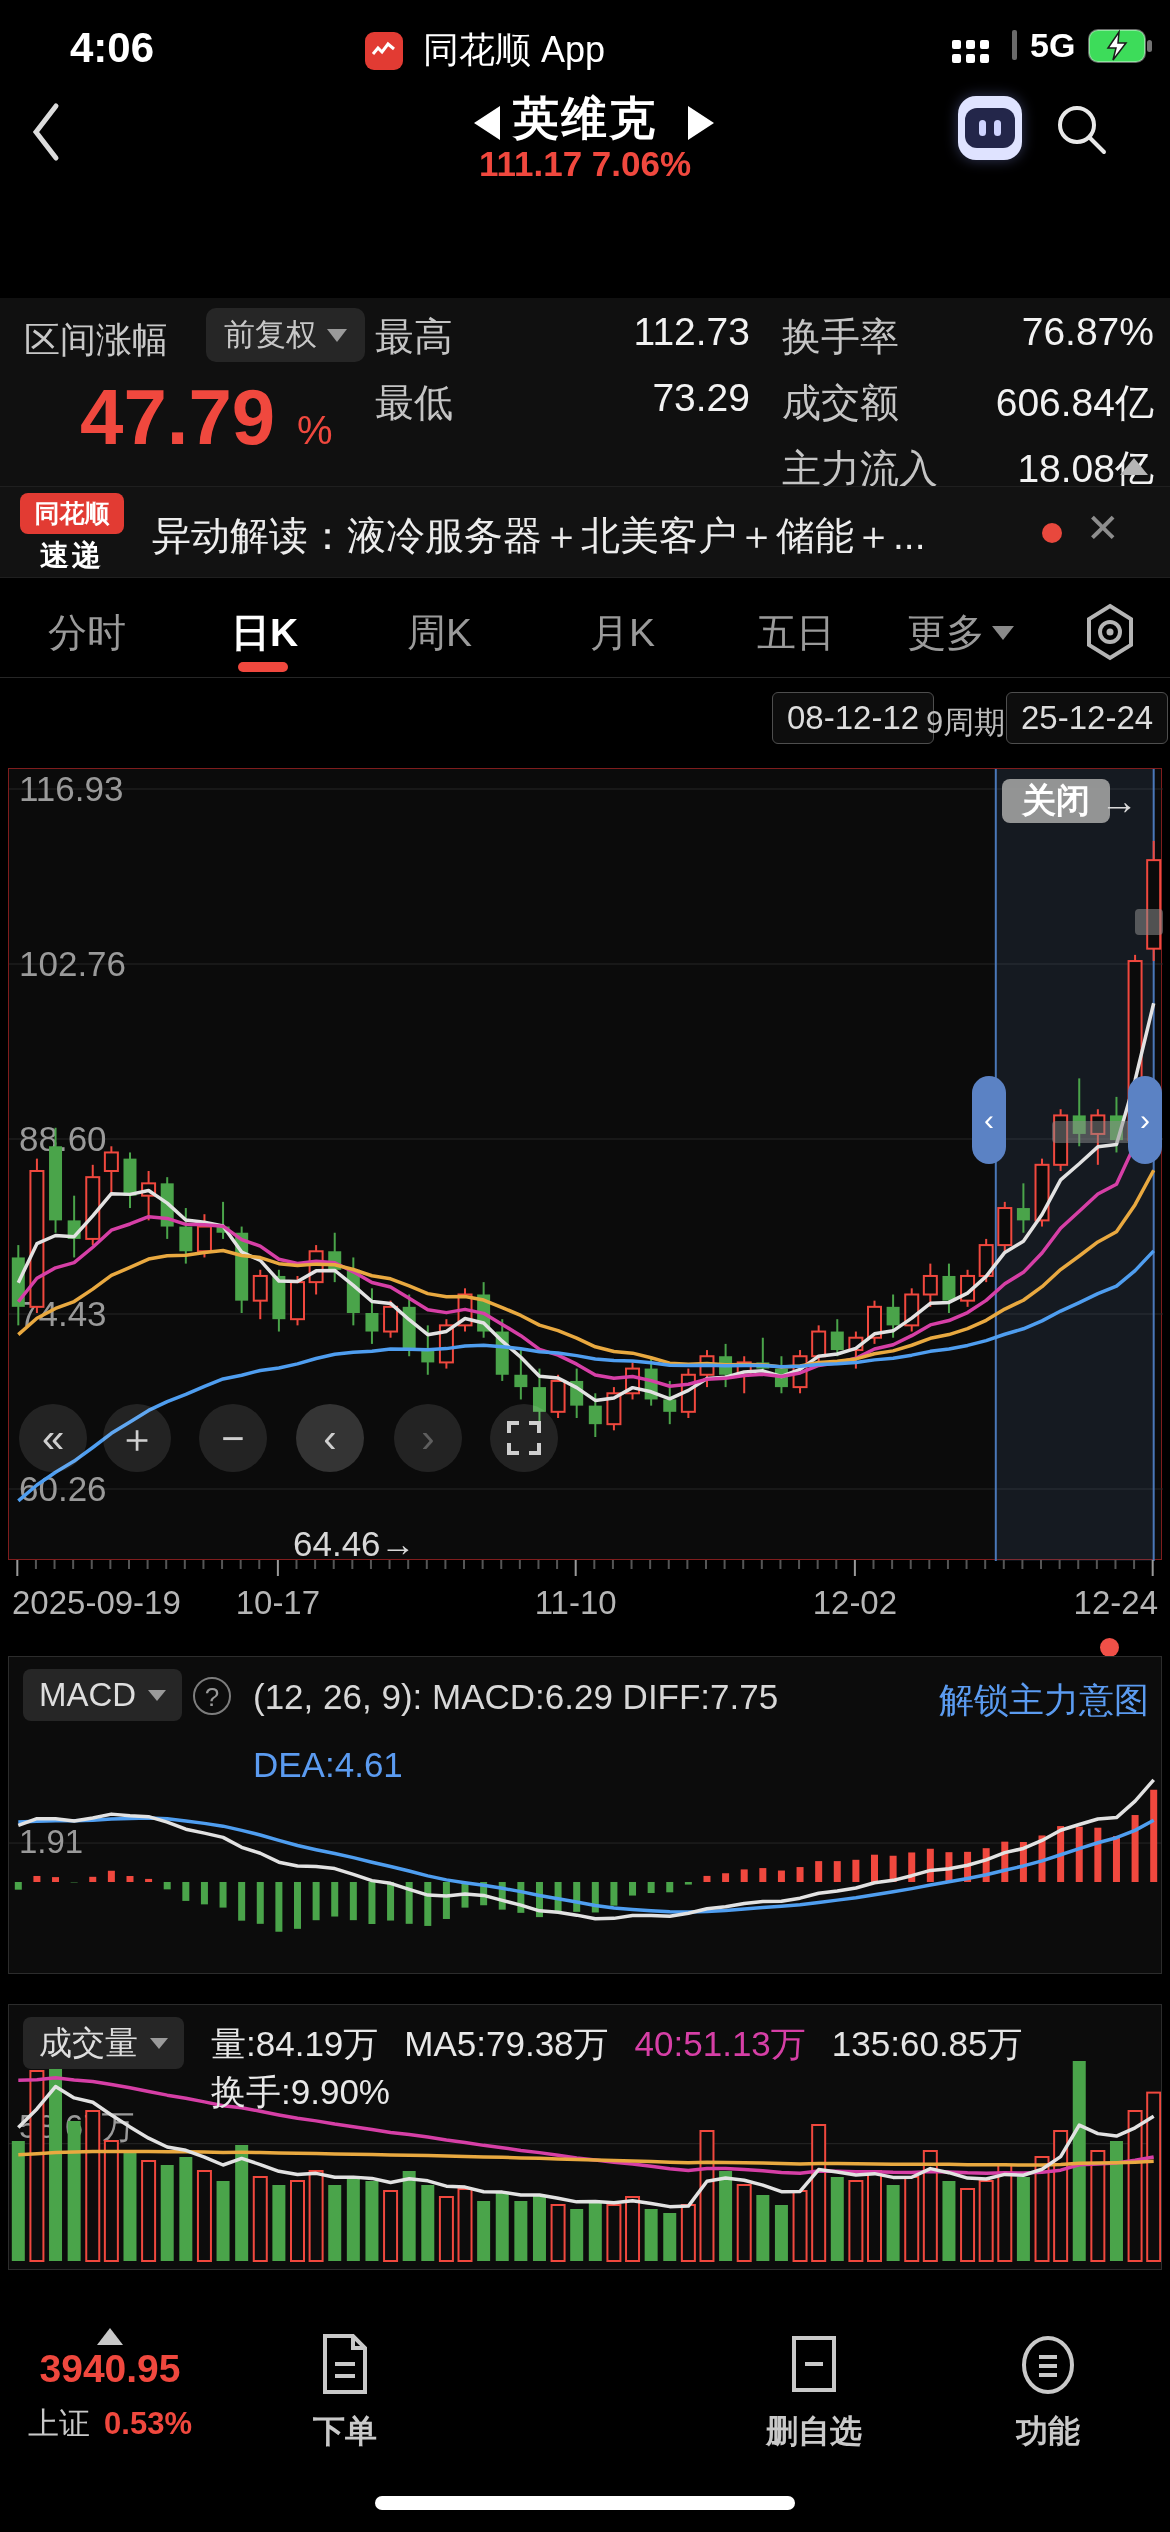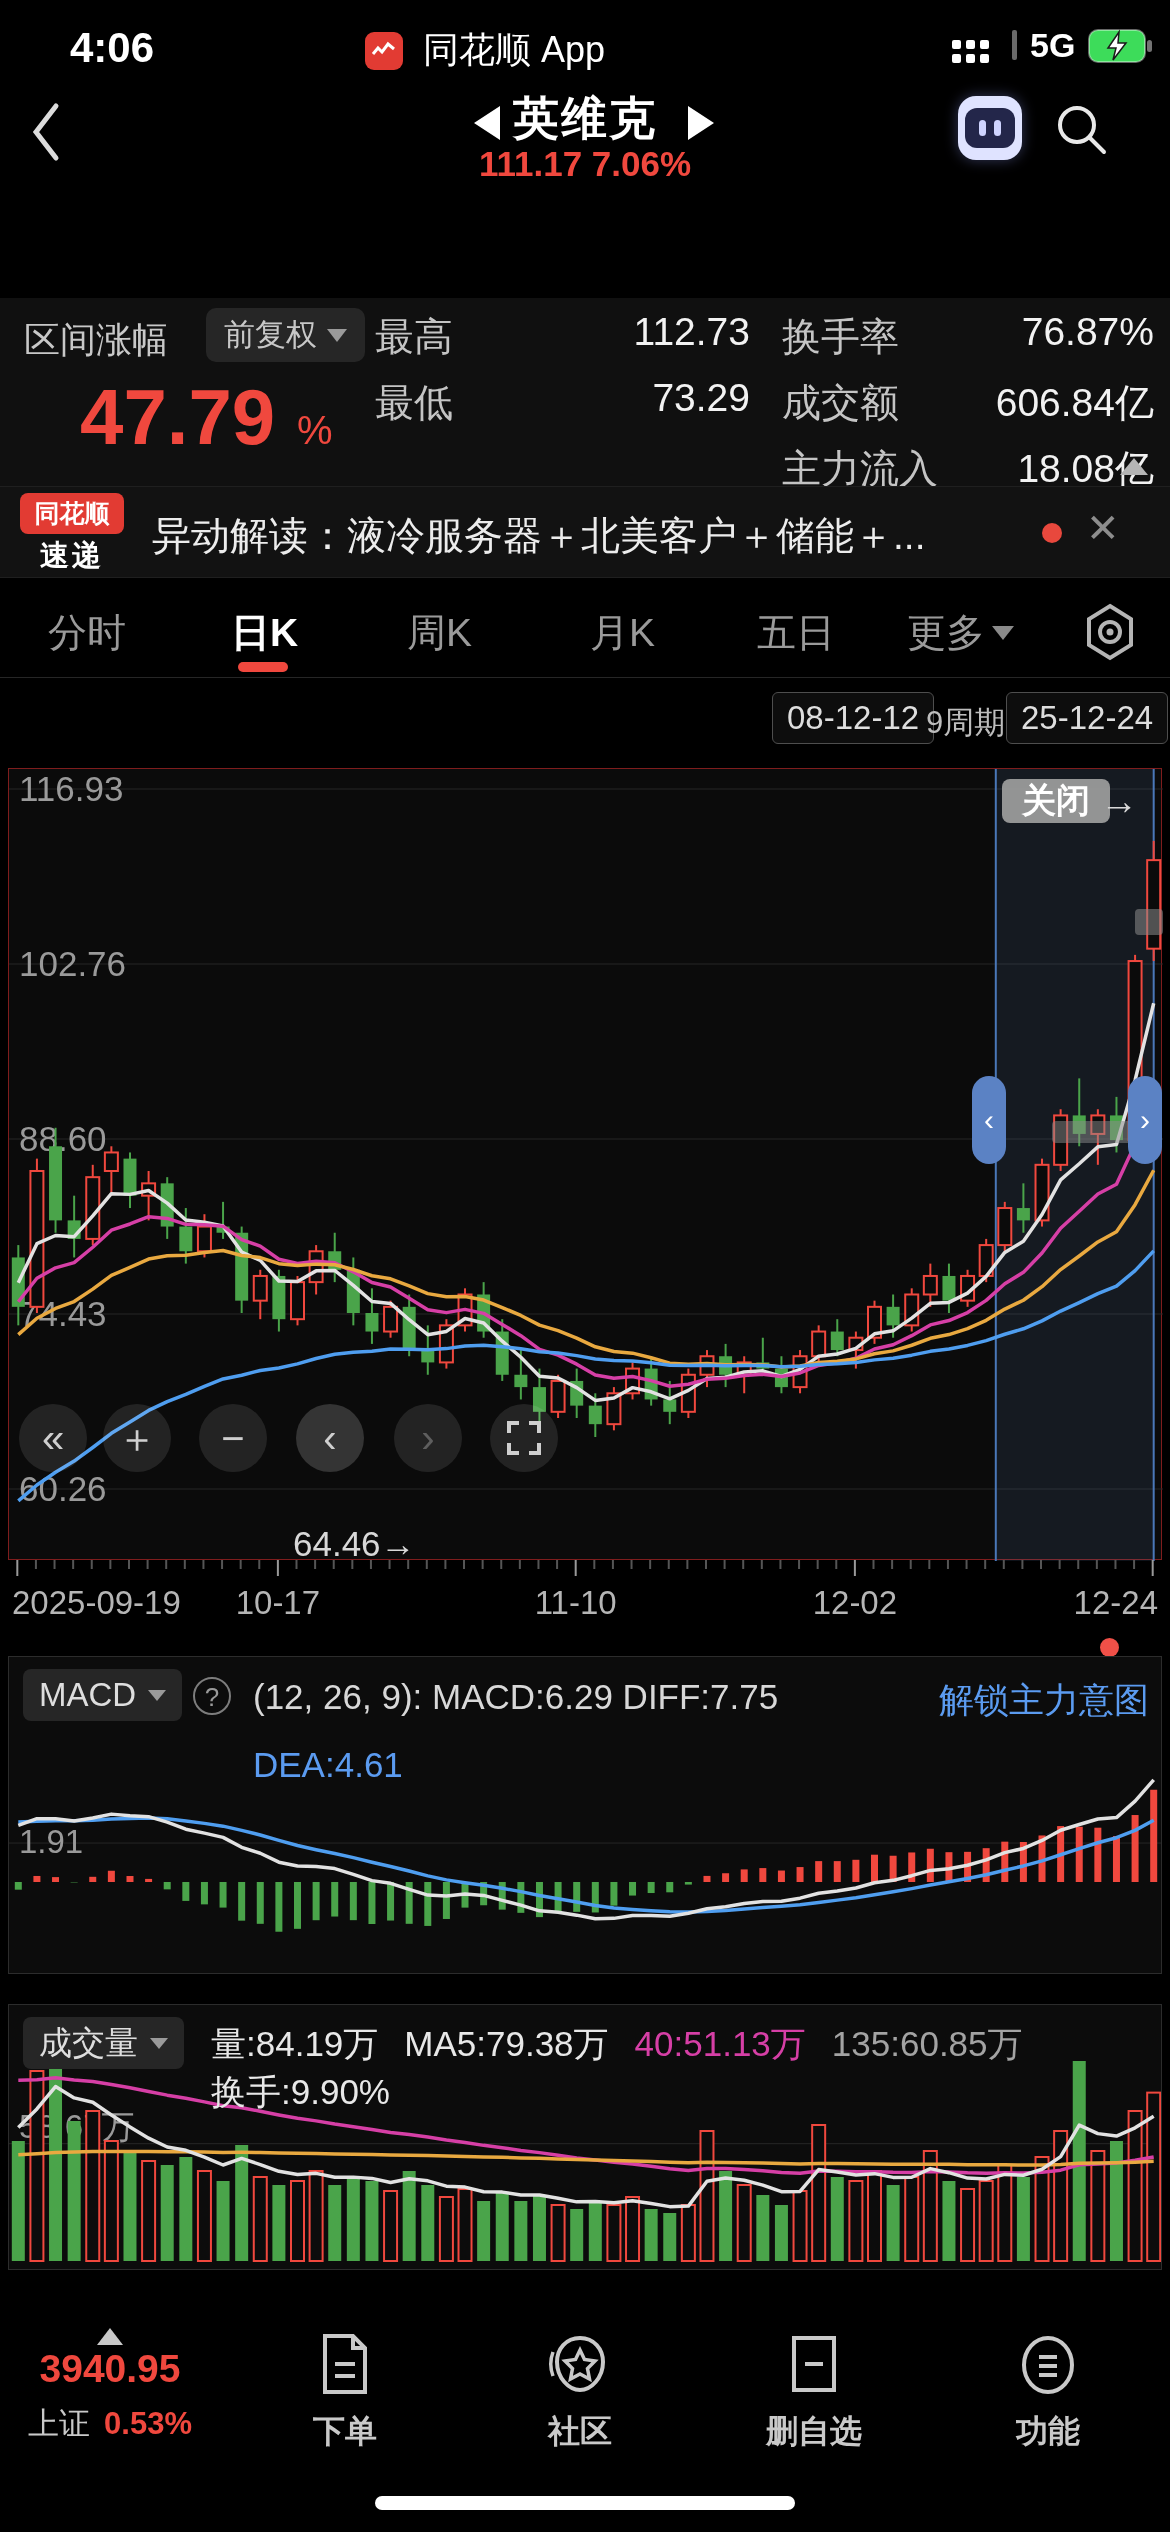--- a/index.html
+++ b/index.html
@@ -87,21 +87,21 @@
   .vol-panel { left:8px; top:2004px; width:1154px; height:266px; }
   .ind-pill { left:14px; top:12px; height:52px; padding:0 16px; background:#262626; border-radius:8px; font-size:33px; color:#dedede; display:flex; align-items:center; gap:12px; }
   .ind-pill .caret-down { border-top-width:11px; border-left-width:9px; border-right-width:9px; }
   .q-ic { left:184px; top:20px; width:38px; height:38px; border:2px solid #7d7d7d; border-radius:50%; color:#9a9a9a; font-size:26px; text-align:center; line-height:36px; }
   .macd-params { left:244px; top:20px; font-size:35px; color:#d8d8d8; }
   .macd-dea { left:244px; top:66px; font-size:35px; color:#5b9bf0;margin-top:22px; }
   .unlock { left:0; top:20px; width:1140px; text-align:right; font-size:35px; color:#5b9bf0; }
   .vol-line1 { left:202px; top:16px; font-size:35px; }
   .vol-line1 span { margin-right:26px; }
   .vol-line2 { left:202px; top:64px; font-size:35px; color:#e8e8e8; }
-  .w { color:#e8e8e8; } .mag { color:#d63fa6; } .yel { color:#a3a3a3; }
+  .w { color:#e8e8e8; } .mag { color:#d63fa6; } .yel { color:#e5e5e5; }
 
   
   .bnav { left:0; top:2322px; width:1170px; height:160px; }
   .bn-col { top:0; width:200px; text-align:center; }
   .bn-label { font-size:32px; color:#c9c9c9; margin-top:10px;font-weight:bold; }
   .idx-tri { margin:6px auto 2px; width:0; height:0; border-left:13px solid transparent; border-right:13px solid transparent; border-bottom:17px solid #c8c8c8; }
   .idx-val { font-size:39px; font-weight:700; color:#f0483e; }
   .idx-sub { font-size:31px; color:#c9c9c9; margin-top:12px; }
   .idx-sub b { color:#f0483e; font-weight:700; margin-left:14px; }
   .home-ind { left:375px; top:2496px; width:420px; height:14px; border-radius:7px; background:#fff; }
@@ -628,28 +628,20 @@
     </div>
     <div class="abs bn-col" style="left:245px">
       <svg width="64" height="70" viewBox="0 0 64 70" style="margin:8px auto 0">
         <path d="M12 6 H40 L52 18 V62 H12 Z" fill="none" stroke="#c9c9c9" stroke-width="4"></path>
         <path d="M40 6 V18 H52" fill="none" stroke="#c9c9c9" stroke-width="4"></path>
         <line x1="22" y1="34" x2="42" y2="34" stroke="#c9c9c9" stroke-width="4"></line>
         <line x1="22" y1="46" x2="42" y2="46" stroke="#c9c9c9" stroke-width="4"></line>
       </svg>
       <div class="bn-label">下单</div>
     </div>
-    <div class="abs bn-col" style="left:480px">
-      <svg width="70" height="70" viewBox="0 0 70 70" style="margin:8px auto 0">
-        <path d="M35 8 C49 8 58 19 58 32 C58 48 46 60 35 60 C24 60 12 48 12 32 C12 19 21 8 35 8 Z" fill="none" stroke="#c9c9c9" stroke-width="4"></path>
-        <path d="M35 20 L39.5 29.5 L50 31 L42.5 38.5 L44.5 49 L35 44 L25.5 49 L27.5 38.5 L20 31 L30.5 29.5 Z" fill="none" stroke="#c9c9c9" stroke-width="3.5"></path>
-        <path d="M8 22 C5 30 5 38 8 46" fill="none" stroke="#c9c9c9" stroke-width="3.5"></path>
-      </svg>
-      <div class="bn-label">社区</div>
-    </div>
     <div class="abs bn-col" style="left:714px">
       <svg width="64" height="70" viewBox="0 0 64 70" style="margin:8px auto 0">
         <rect x="12" y="8" width="40" height="52" fill="none" stroke="#c9c9c9" stroke-width="4"></rect>
         <line x1="23" y1="34" x2="41" y2="34" stroke="#c9c9c9" stroke-width="4"></line>
       </svg>
       <div class="bn-label">删自选</div>
     </div>
     <div class="abs bn-col" style="left:948px">
       <svg width="70" height="70" viewBox="0 0 70 70" style="margin:8px auto 0">
         <ellipse cx="35" cy="35" rx="24" ry="27" fill="none" stroke="#c9c9c9" stroke-width="4"></ellipse>

